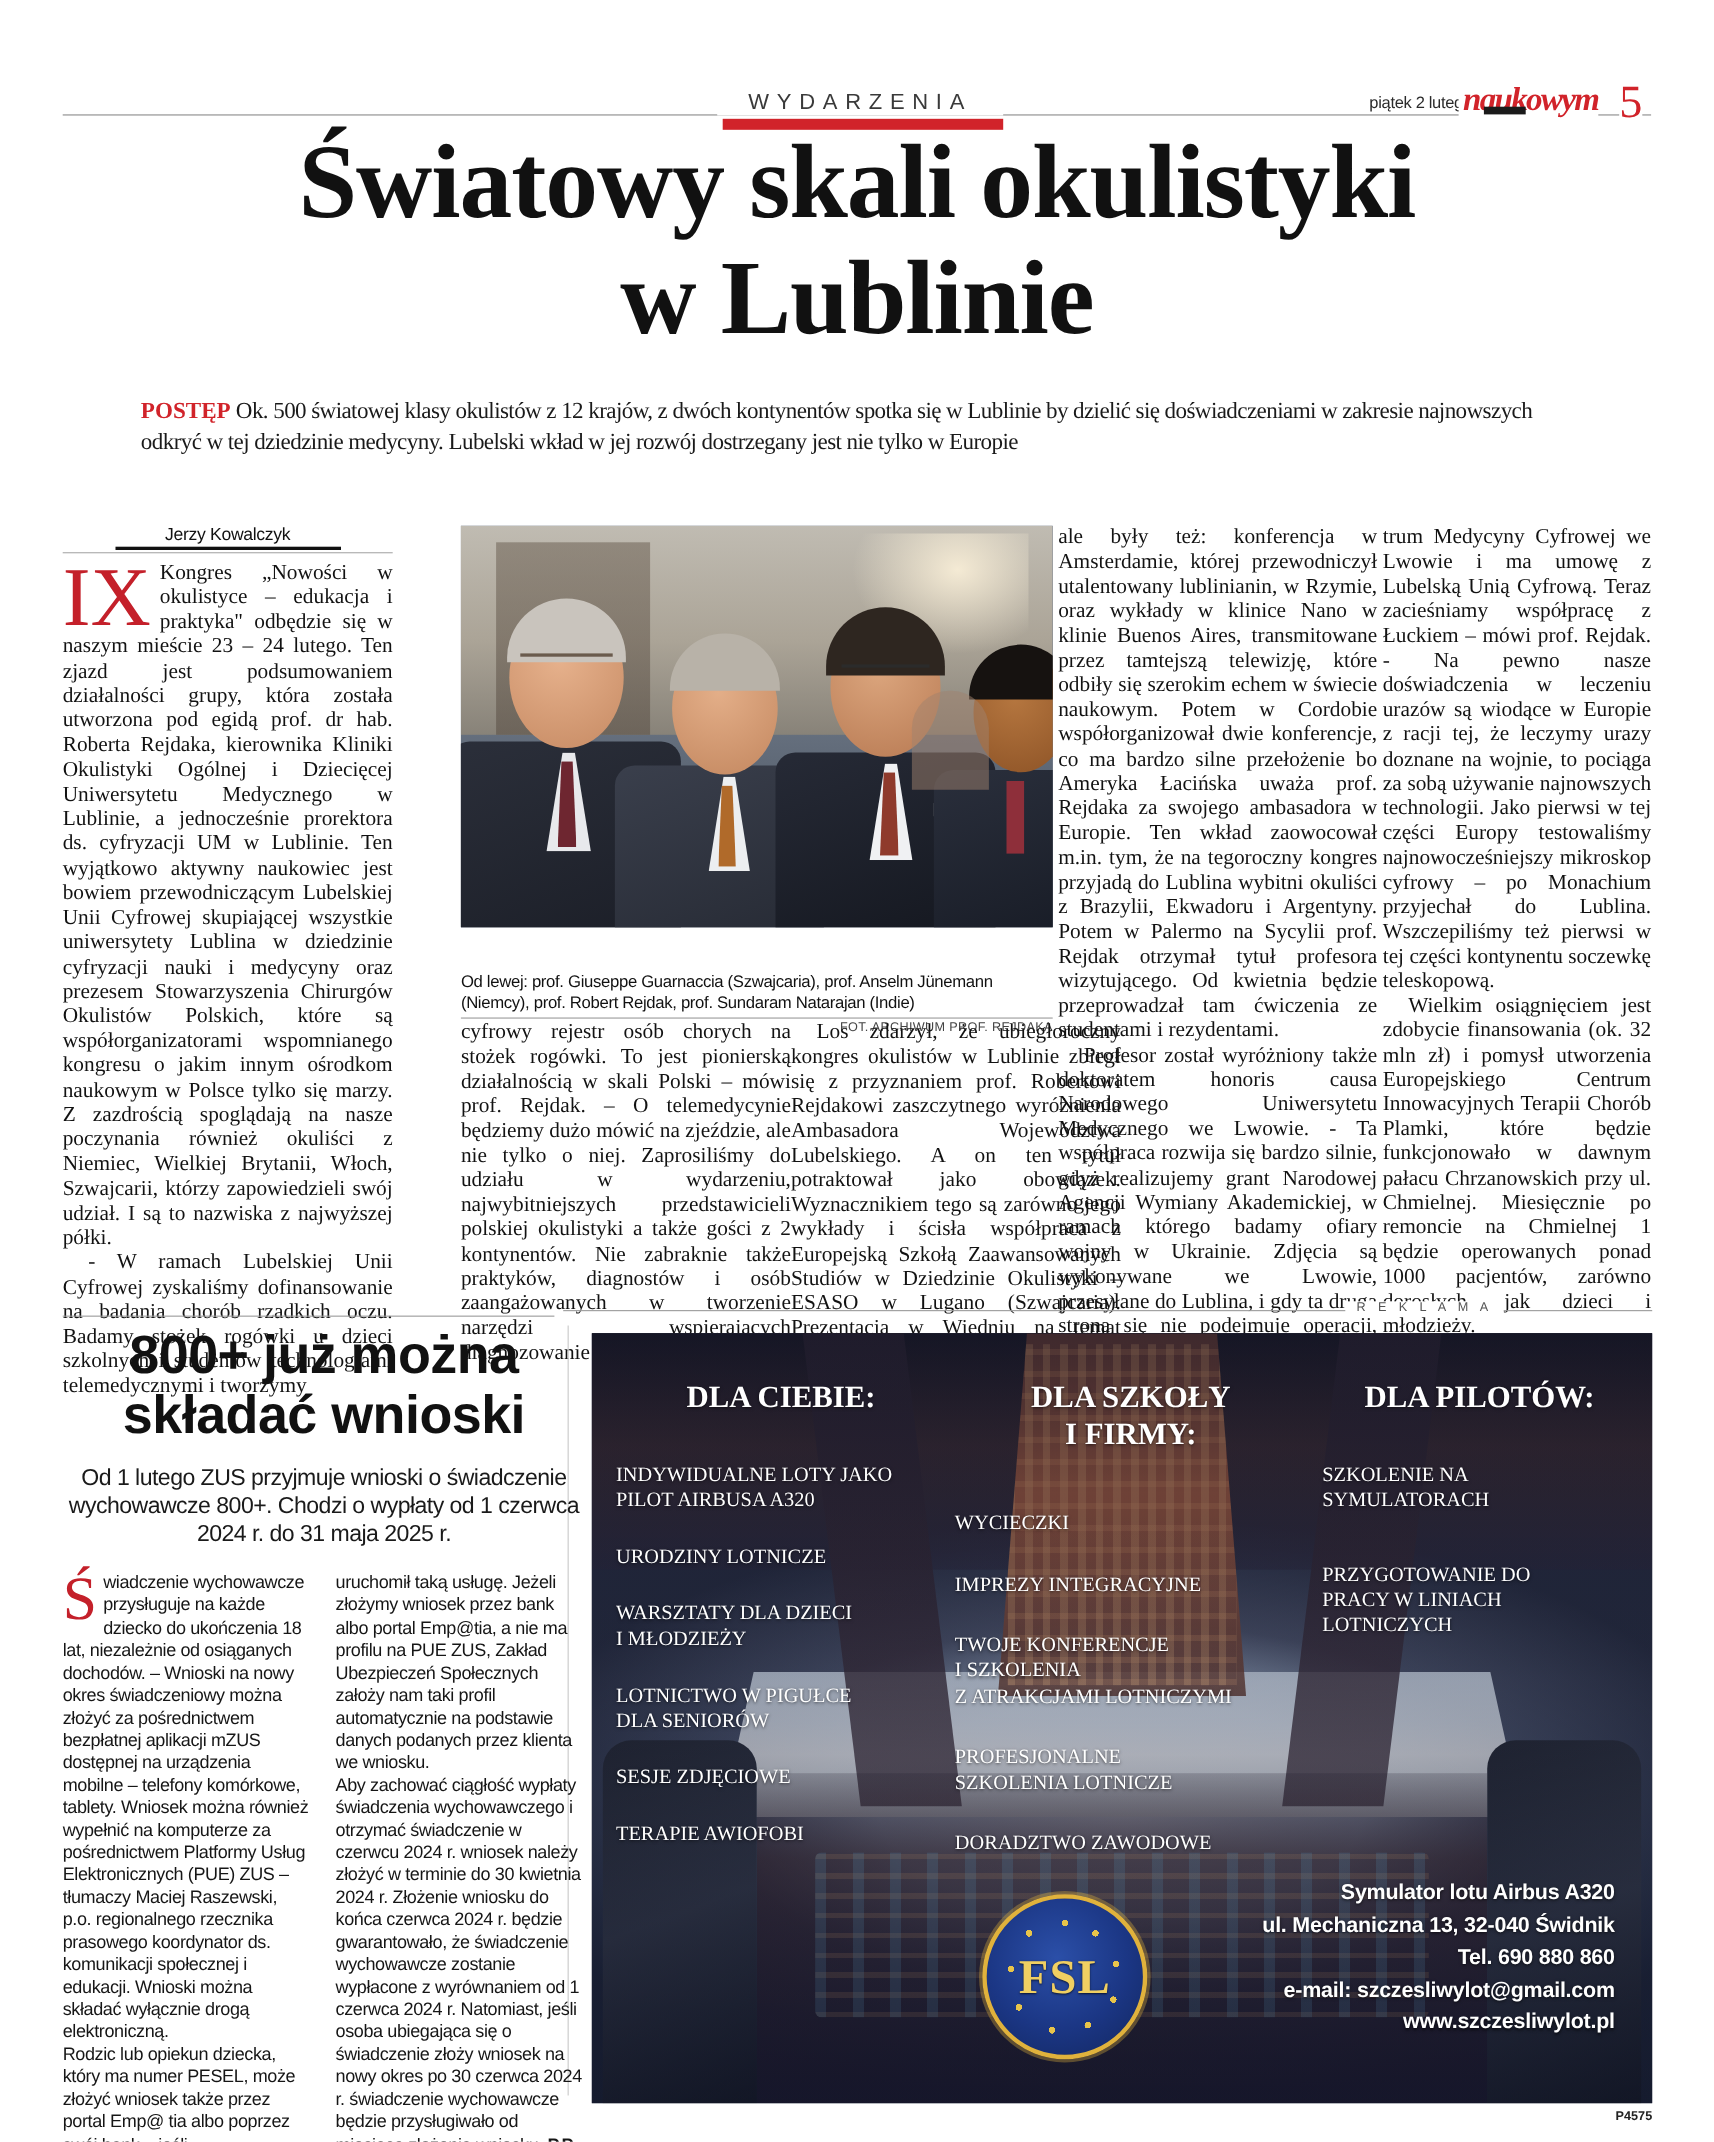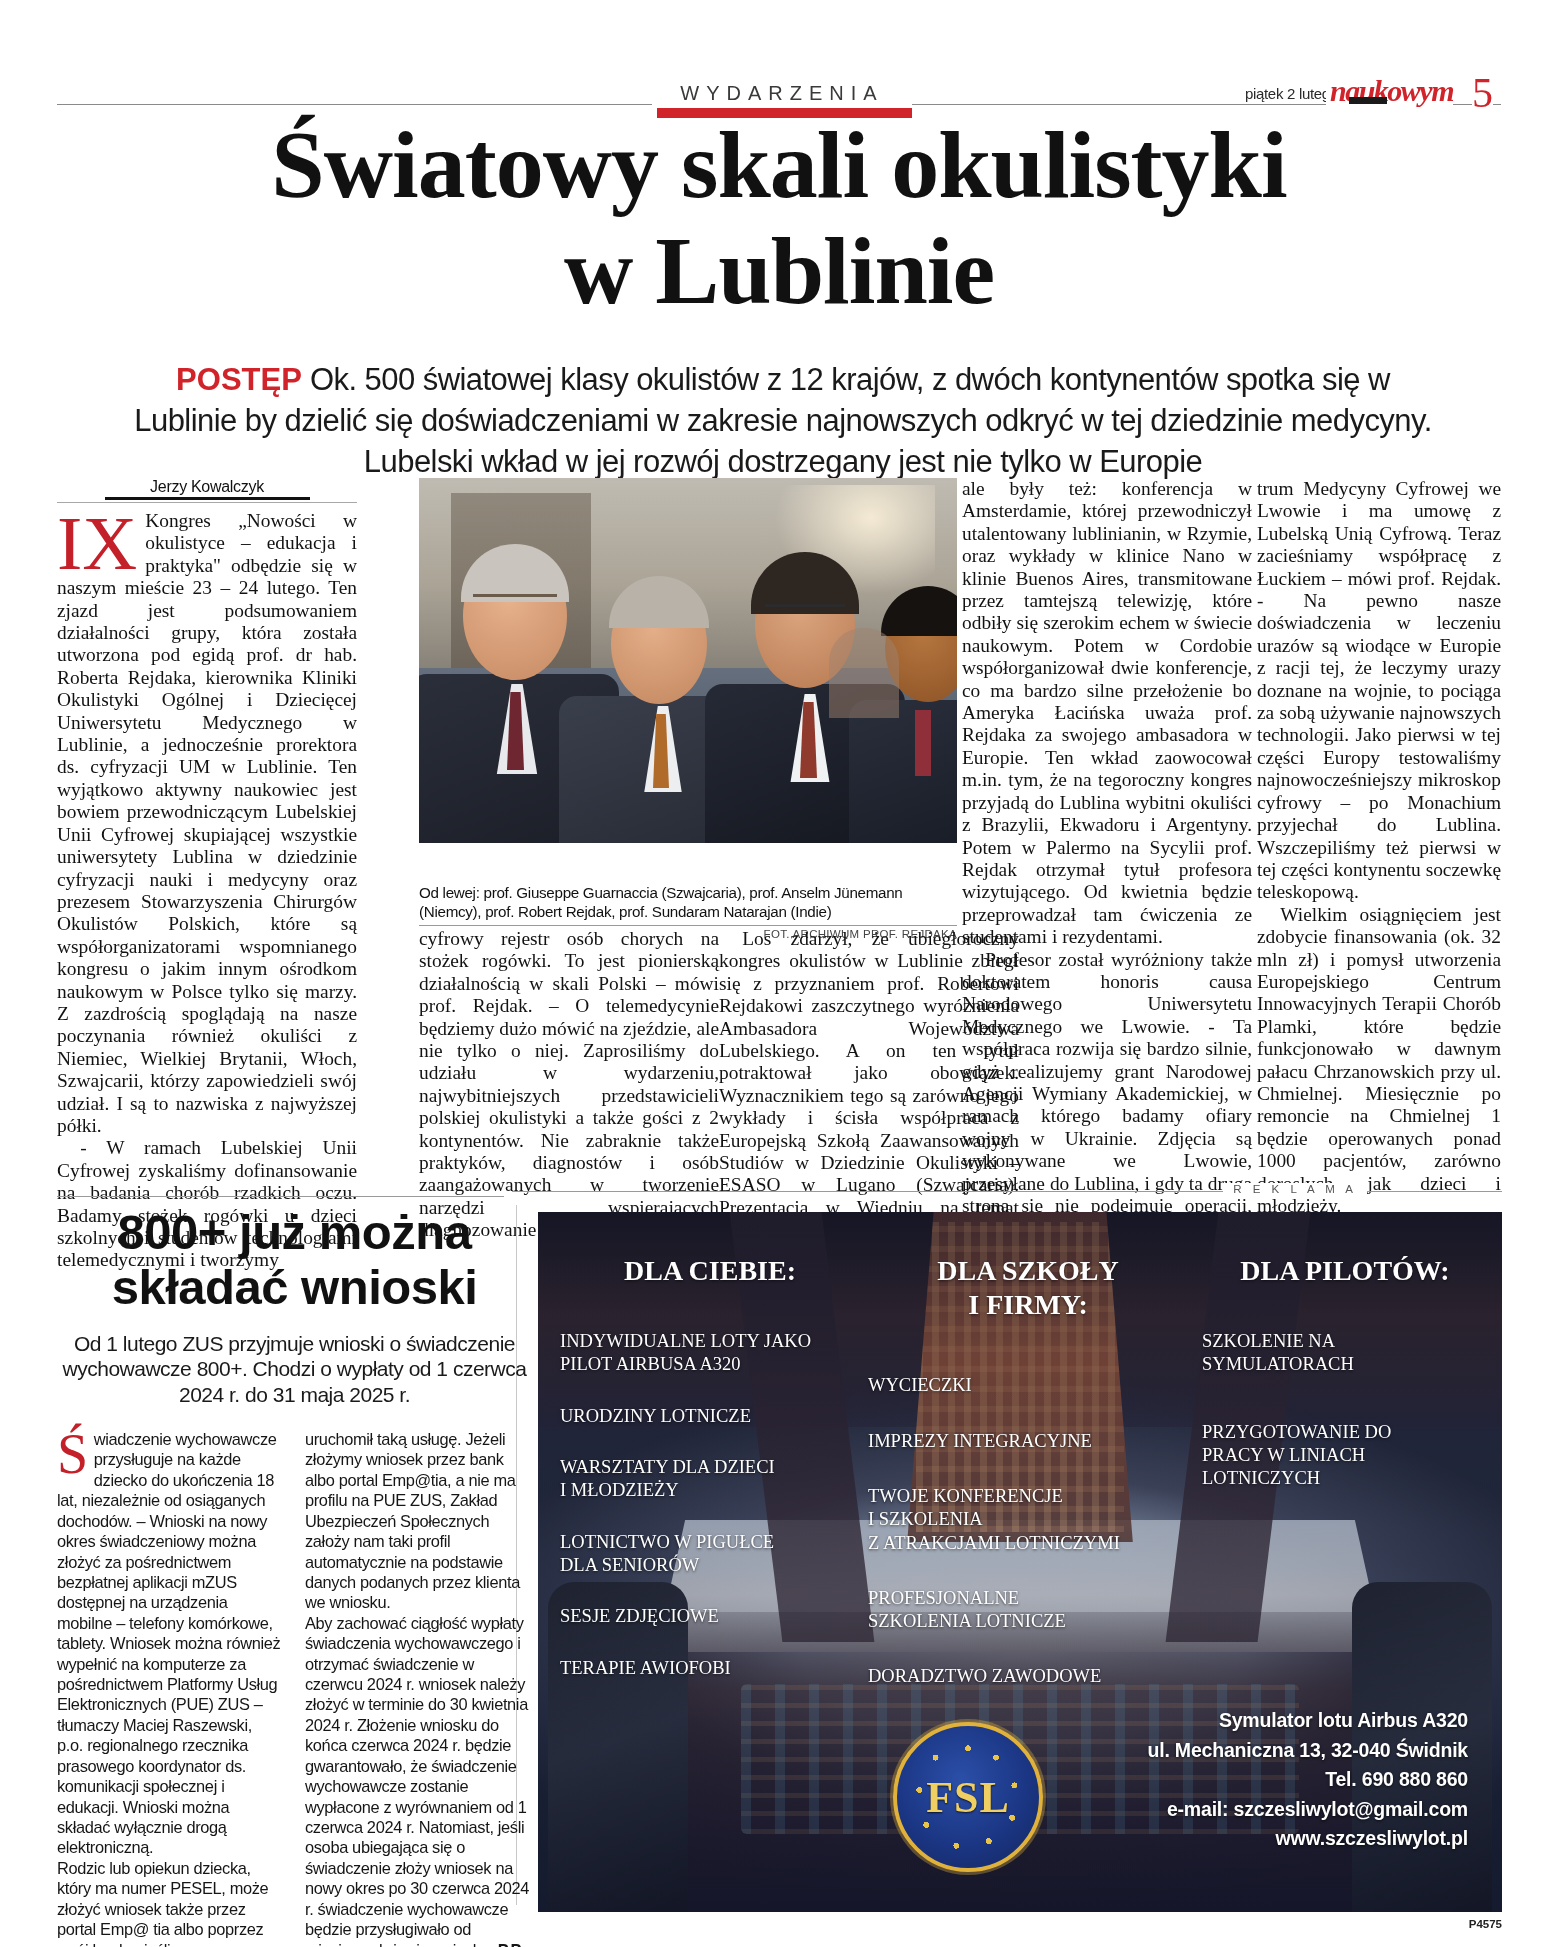--- a/index.html
+++ b/index.html
@@ -63,23 +63,22 @@
     text-align: center;
     font-family: "Liberation Serif", serif;
     font-size: 96px; line-height: 1.1; letter-spacing: -1px;
     color: #111;
   }
   .headline .l2 { display: block; }
 
   
   .lead {
     position: absolute; left: 128px; top: 360px; width: 1310px;
-    text-align: center;
-    font-family: Liberation Sans, sans-serif;
-    font-size: 31px; line-height: 1.32; color: #1a1a1a;
+    font-family: Liberation Serif, serif;
+    font-size: 21px; line-height: 1.32; color: #1a1a1a;
     letter-spacing: -0.55px;
   }
   .lead .kicker {
     font-weight: bold; color: #d1232a; letter-spacing: 0px;
   }
 
   
   .art-top { position: absolute; left: 57px; top: 478px; width: 1444px; height: 730px; }
   .col { position: absolute; width: 300px; top: 0; }
   .col-1 { left: 0; }

